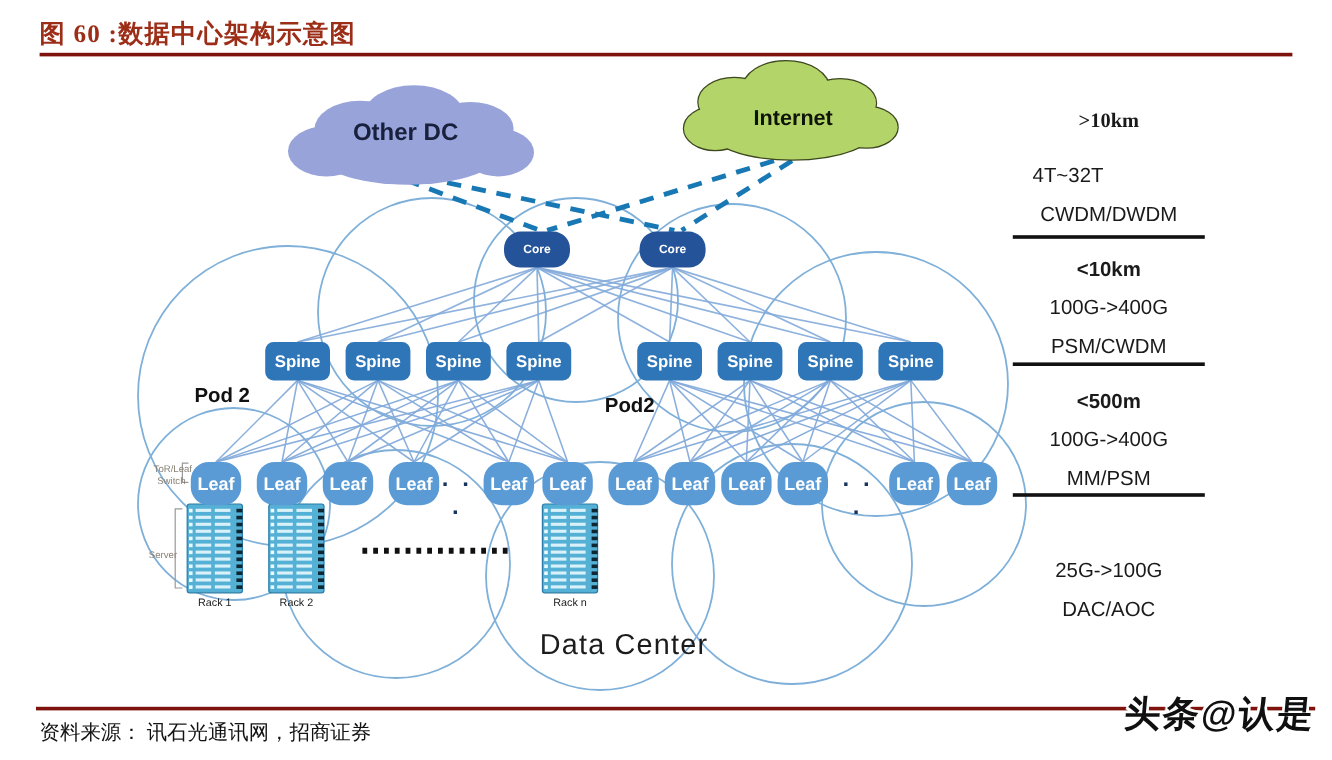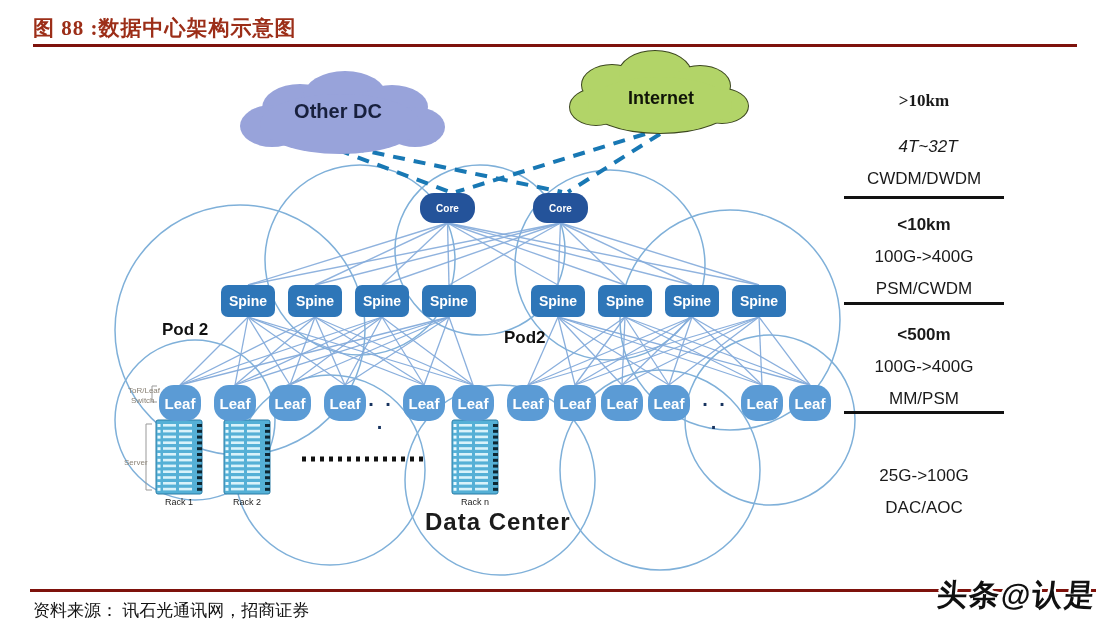--- a/index.html
+++ b/index.html
@@ -17,32 +17,32 @@
        letter-spacing:2px;transform:skewX(-5deg);z-index:5;
        text-shadow:-2px -2px 0 #fff,2px -2px 0 #fff,-2px 2px 0 #fff,2px 2px 0 #fff,
                    0 -2px 0 #fff,0 2px 0 #fff,-2px 0 0 #fff,2px 0 0 #fff;}
   .node{position:absolute;display:flex;align-items:center;justify-content:center;
        color:#fff;font-weight:bold;}
   .core{border-radius:14px;font-size:10px;}
   .spine{border-radius:7px;font-size:14px;}
   .leaf{border-radius:15px;font-size:15px;}
   .pod-label{position:absolute;font-size:17px;font-weight:bold;color:#111;}
   .dots{position:absolute;font-size:20px;font-weight:bold;color:#17335f;letter-spacing:3px;text-align:center;}
-  .dc-label{position:absolute;font-size:24px;font-weight:bold;color:#1c1c1c;text-align:left;letter-spacing:1px;}
+  .dc-label{position:absolute;font-size:24px;font-weight:normal;color:#1c1c1c;text-align:center;letter-spacing:1px;margin-top:16px;}
   .cloud-label{position:absolute;text-align:center;font-weight:600;}
   .tiny-label{position:absolute;font-size:8px;line-height:9px;color:#8a8276;}
   .rack-label{position:absolute;font-size:9px;color:#222;text-align:center;}
   .lg-row{position:absolute;width:166px;text-align:center;font-size:17px;color:#1a1a1a;}
   .lg-dist{font-weight:bold;}
   .lg-rule{position:absolute;width:160px;height:3px;background:#111;}
 </style>
 </head>
 <body>
 
-<div class="figure-title" style="color: rgb(156, 46, 24);">图 88 :数据中心架构示意图</div>
+<div class="figure-title" style="color: rgb(156, 46, 24);">图 60 :数据中心架构示意图</div>
 <div class="title-rule" style="background: rgb(126, 18, 12);"></div>
 
 <svg id="net" width="1110" height="633">
     <circle cx="240" cy="330" r="125" fill="#ffffff" stroke="none"></circle>
     <circle cx="360" cy="260" r="95" fill="#ffffff" stroke="none"></circle>
     <circle cx="480" cy="250" r="85" fill="#ffffff" stroke="none"></circle>
     <circle cx="610" cy="265" r="95" fill="#ffffff" stroke="none"></circle>
     <circle cx="730" cy="320" r="110" fill="#ffffff" stroke="none"></circle>
     <circle cx="770" cy="420" r="85" fill="#ffffff" stroke="none"></circle>
     <circle cx="660" cy="470" r="100" fill="#ffffff" stroke="none"></circle>
@@ -327,21 +327,21 @@
     <div class="cloud-label" style="left: 268px; top: 100px; width: 140px; font-size: 20px; color: rgb(24, 32, 61);">Other DC</div>
     <div class="cloud-label" style="left: 598px; top: 88px; width: 126px; font-size: 18px; color: rgb(16, 20, 8);">Internet</div>
     <div class="dc-label" style="left: 425px; top: 508px; width: 190px;">Data Center</div>
     <div class="tiny-label" style="left: 128px; top: 386px; width: 28px;">ToR/Leaf</div>
     <div class="tiny-label" style="left: 131px; top: 396px; width: 52px;">Switch</div>
     <div class="tiny-label" style="left: 124px; top: 458px; width: 28px;">Server</div>
     <div class="rack-label" style="left: 146px; top: 497px; width: 66px;">Rack 1</div>
     <div class="rack-label" style="left: 214px; top: 497px; width: 66px;">Rack 2</div>
     <div class="rack-label" style="left: 442px; top: 497px; width: 66px;">Rack n</div>
     <div class="lg-row lg-dist" style="left: 841px; top: 91px; width: 166px; font-family: Liberation Serif, serif;">&gt;10km</div>
-    <div class="lg-row" style="left: 845px; top: 137px; width: 166px; font-style: italic;">4T~32T</div>
+    <div class="lg-row" style="left: 807px; top: 137px; width: 166px;">4T~32T</div>
     <div class="lg-row" style="left: 841px; top: 169px; width: 166px;">CWDM/DWDM</div>
     <div class="lg-row lg-dist" style="left: 841px; top: 215px; width: 166px;">&lt;10km</div>
     <div class="lg-row" style="left: 841px; top: 247px; width: 166px;">100G-&gt;400G</div>
     <div class="lg-row" style="left: 841px; top: 279px; width: 166px;">PSM/CWDM</div>
     <div class="lg-row lg-dist" style="left: 841px; top: 325px; width: 166px;">&lt;500m</div>
     <div class="lg-row" style="left: 841px; top: 357px; width: 166px;">100G-&gt;400G</div>
     <div class="lg-row" style="left: 841px; top: 389px; width: 166px;">MM/PSM</div>
     <div class="lg-row" style="left: 841px; top: 466px; width: 166px;">25G-&gt;100G</div>
     <div class="lg-row" style="left: 841px; top: 498px; width: 166px;">DAC/AOC</div>
     <div class="lg-rule" style="left: 844px; top: 196px; width: 160px;"></div>

